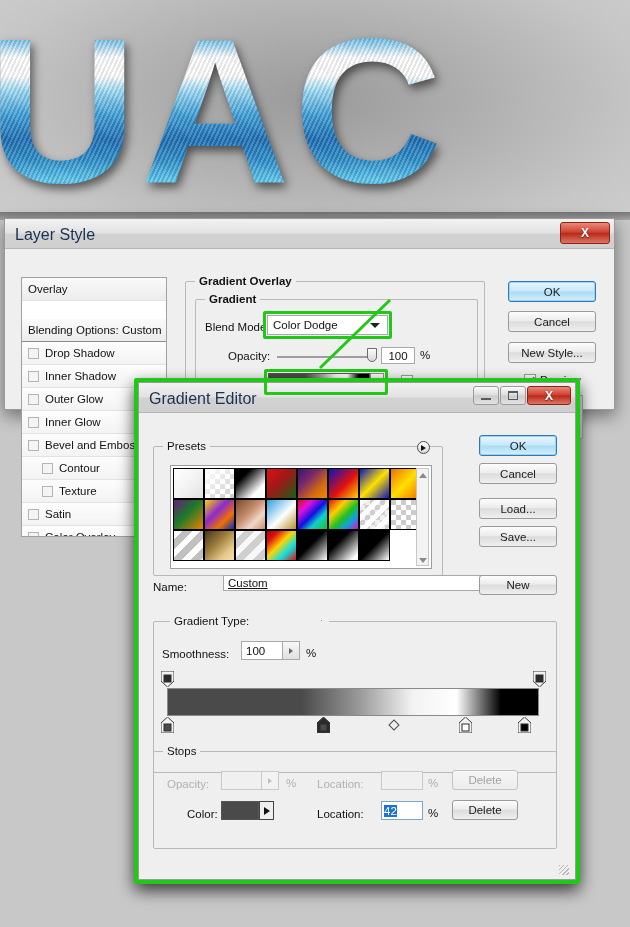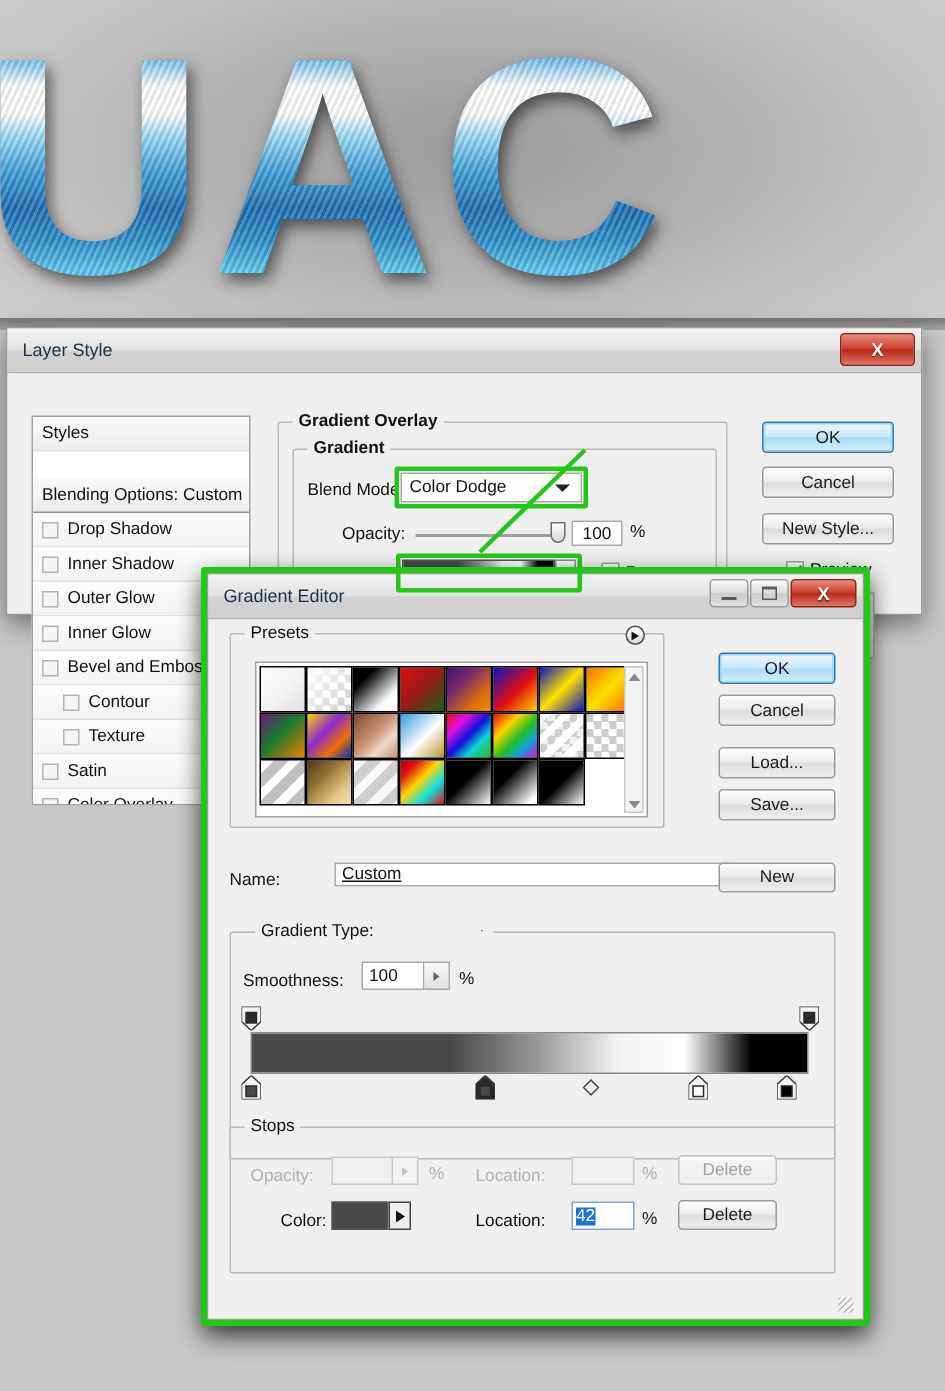--- a/index.html
+++ b/index.html
@@ -65,21 +65,21 @@
     border:1px solid #9a9a9a;
     box-shadow: 0 6px 16px rgba(0,0,0,.45), 0 0 0 1px rgba(255,255,255,.6) inset;
   }
   .titlebar {
     height:30px; position:relative;
     background: linear-gradient(180deg,#f2f2f2 0%, #e2e2e2 48%, #d2d2d2 52%, #cfcfcf 100%);
     border-bottom:1px solid #b5b5b5;
   }
   .titlebar .tb-text {
     position:absolute; left:10px; top:7px;
-    font-size:12px; color:#18324f;
+    font-size:16px; color:#18324f;
     font-family:"Liberation Sans", sans-serif;
   }
   .tb-btns { position:absolute; right:4px; top:3px; display:flex; gap:1px; }
   .tb-btn {
     width:26px; height:19px;
     border:1px solid #9b9b9b;
     border-radius:3px;
     background: linear-gradient(180deg,#fbfbfb,#dcdcdc 48%,#cbcbcb 52%,#e2e2e2);
     display:flex; align-items:center; justify-content:center;
     color:#333; font-size:10px;
@@ -227,21 +227,21 @@
   <div class="titlebar">
     <div class="tb-text">Layer Style</div>
     <div class="tb-btns">
       <div class="tb-btn close big">X</div>
     </div>
   </div>
   <div class="body">
 
     <div id="ls-styleslist">
         <div class="srow head">
-          <span>Styles</span>
+          <span>Overlay</span>
         </div>
         <div class="srow head sep">
           <span>Blending Options: Custom</span>
         </div>
         <div class="srow">
           <span class="cb"></span>
           <span>Drop Shadow</span>
         </div>
         <div class="srow">
           <span class="cb"></span>
@@ -339,21 +339,21 @@
           <span class="glyph-min"></span>
         </div>
       <div class="tb-btn">
           <span class="glyph-max"></span>
         </div>
       <div class="tb-btn close">X</div>
     </div>
   </div>
   <div class="body">
 
-    <div class="group" style="left:14px; top:9px; width:290px; height:130px;">
+    <div class="group" style="left:14px; top:33px; width:290px; height:130px;">
       <span class="legend">Presets</span>
       <div class="circle-btn" style="right:12px; top:-6px;">
           <span class="tri"></span>
         </div>
       <div id="presets-box">
         <div id="sw-grid">
             <div class="sw" title="foreground-to-background" style="background: linear-gradient(135deg, rgb(255, 255, 255) 0%, rgb(242, 242, 242) 55%, rgb(226, 226, 226) 100%);"></div>
             <div class="sw" title="foreground-to-transparent" style="background: linear-gradient(135deg, rgb(255, 255, 255) 0%, rgba(255, 255, 255, 0) 100%), repeating-conic-gradient(rgb(255, 255, 255) 0%, rgb(255, 255, 255) 25%, rgb(204, 204, 204) 0%, rgb(204, 204, 204) 50%) 0px 0px / 10px 10px;"></div>
             <div class="sw" title="black-white" style="background: linear-gradient(135deg, rgb(0, 0, 0) 0%, rgb(0, 0, 0) 25%, rgb(255, 255, 255) 75%, rgb(255, 255, 255) 100%);"></div>
             <div class="sw" title="red-green" style="background: linear-gradient(135deg, rgb(224, 16, 16) 0%, rgb(160, 24, 24) 45%, rgb(24, 96, 24) 100%);"></div>

